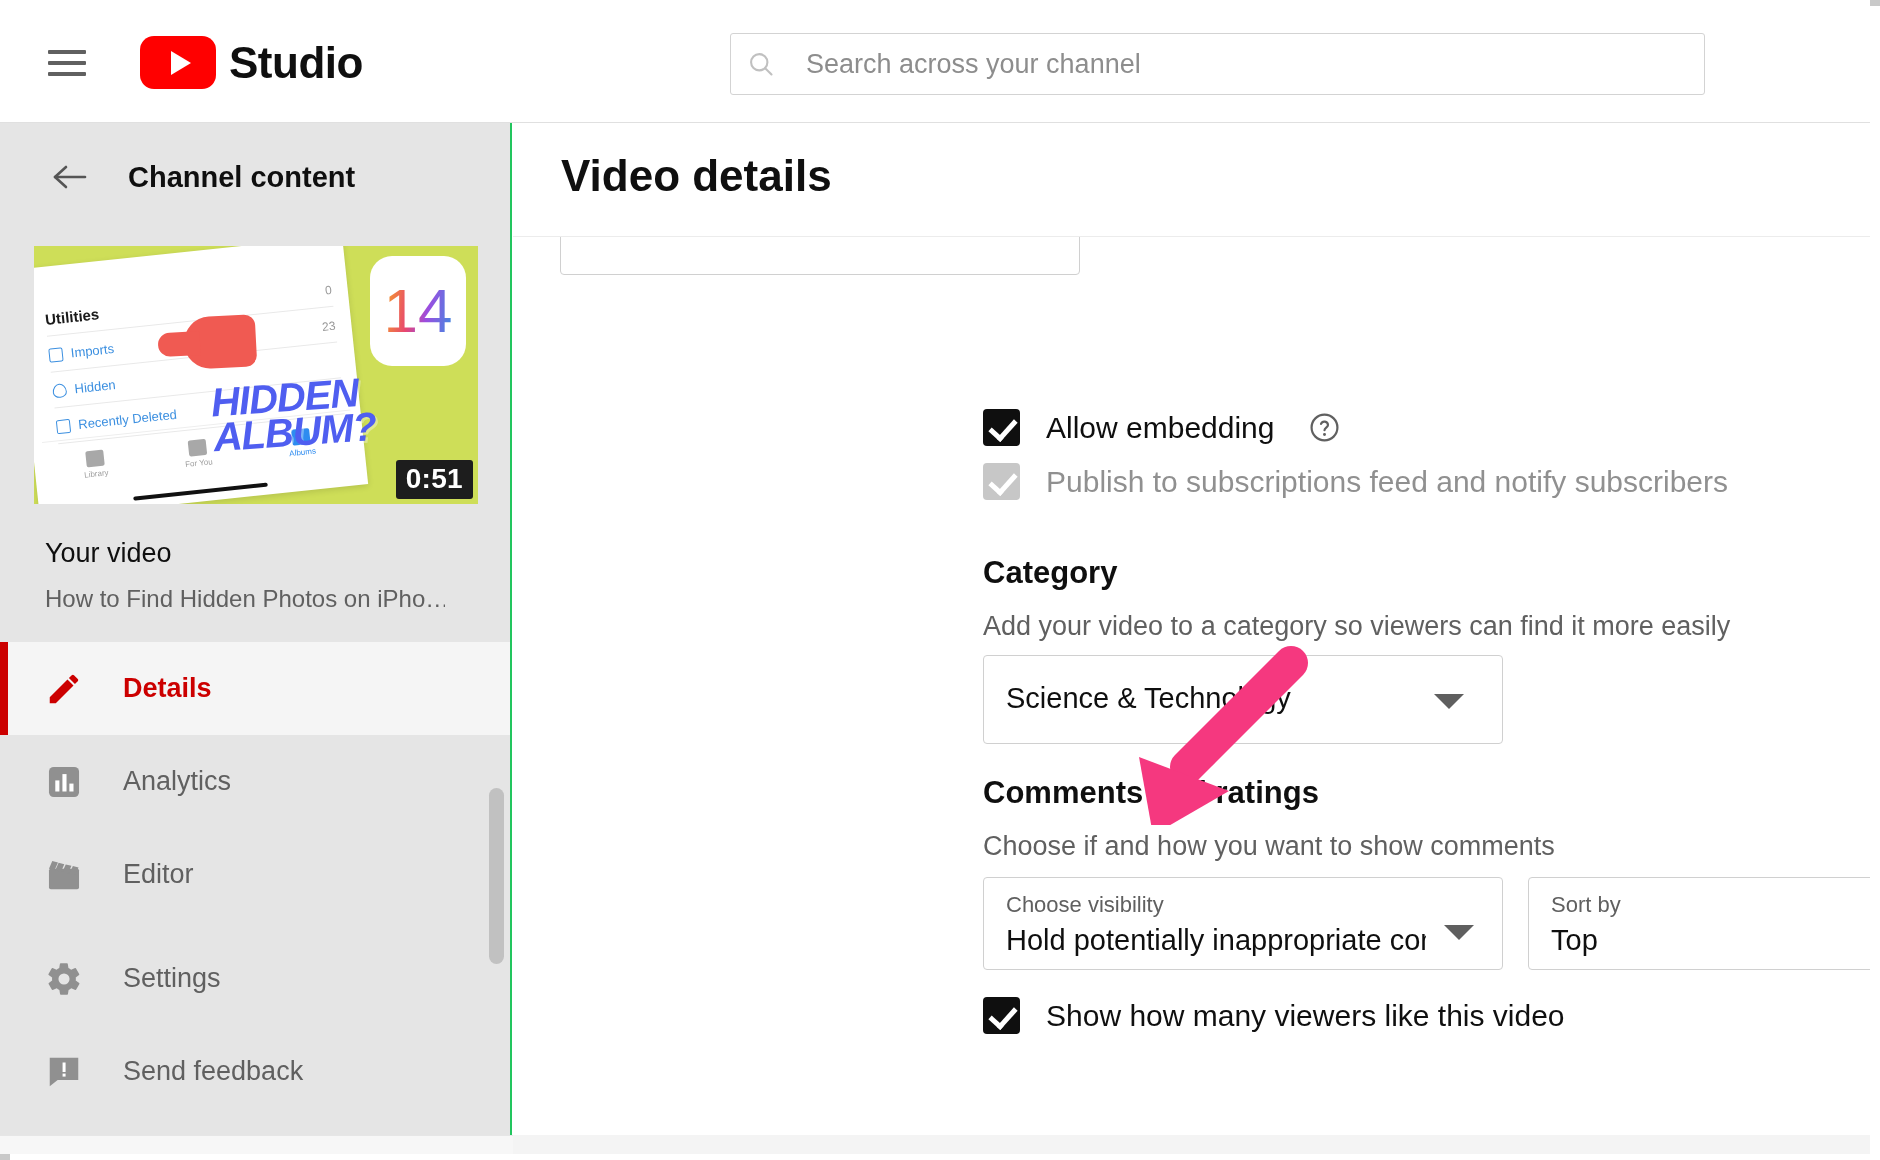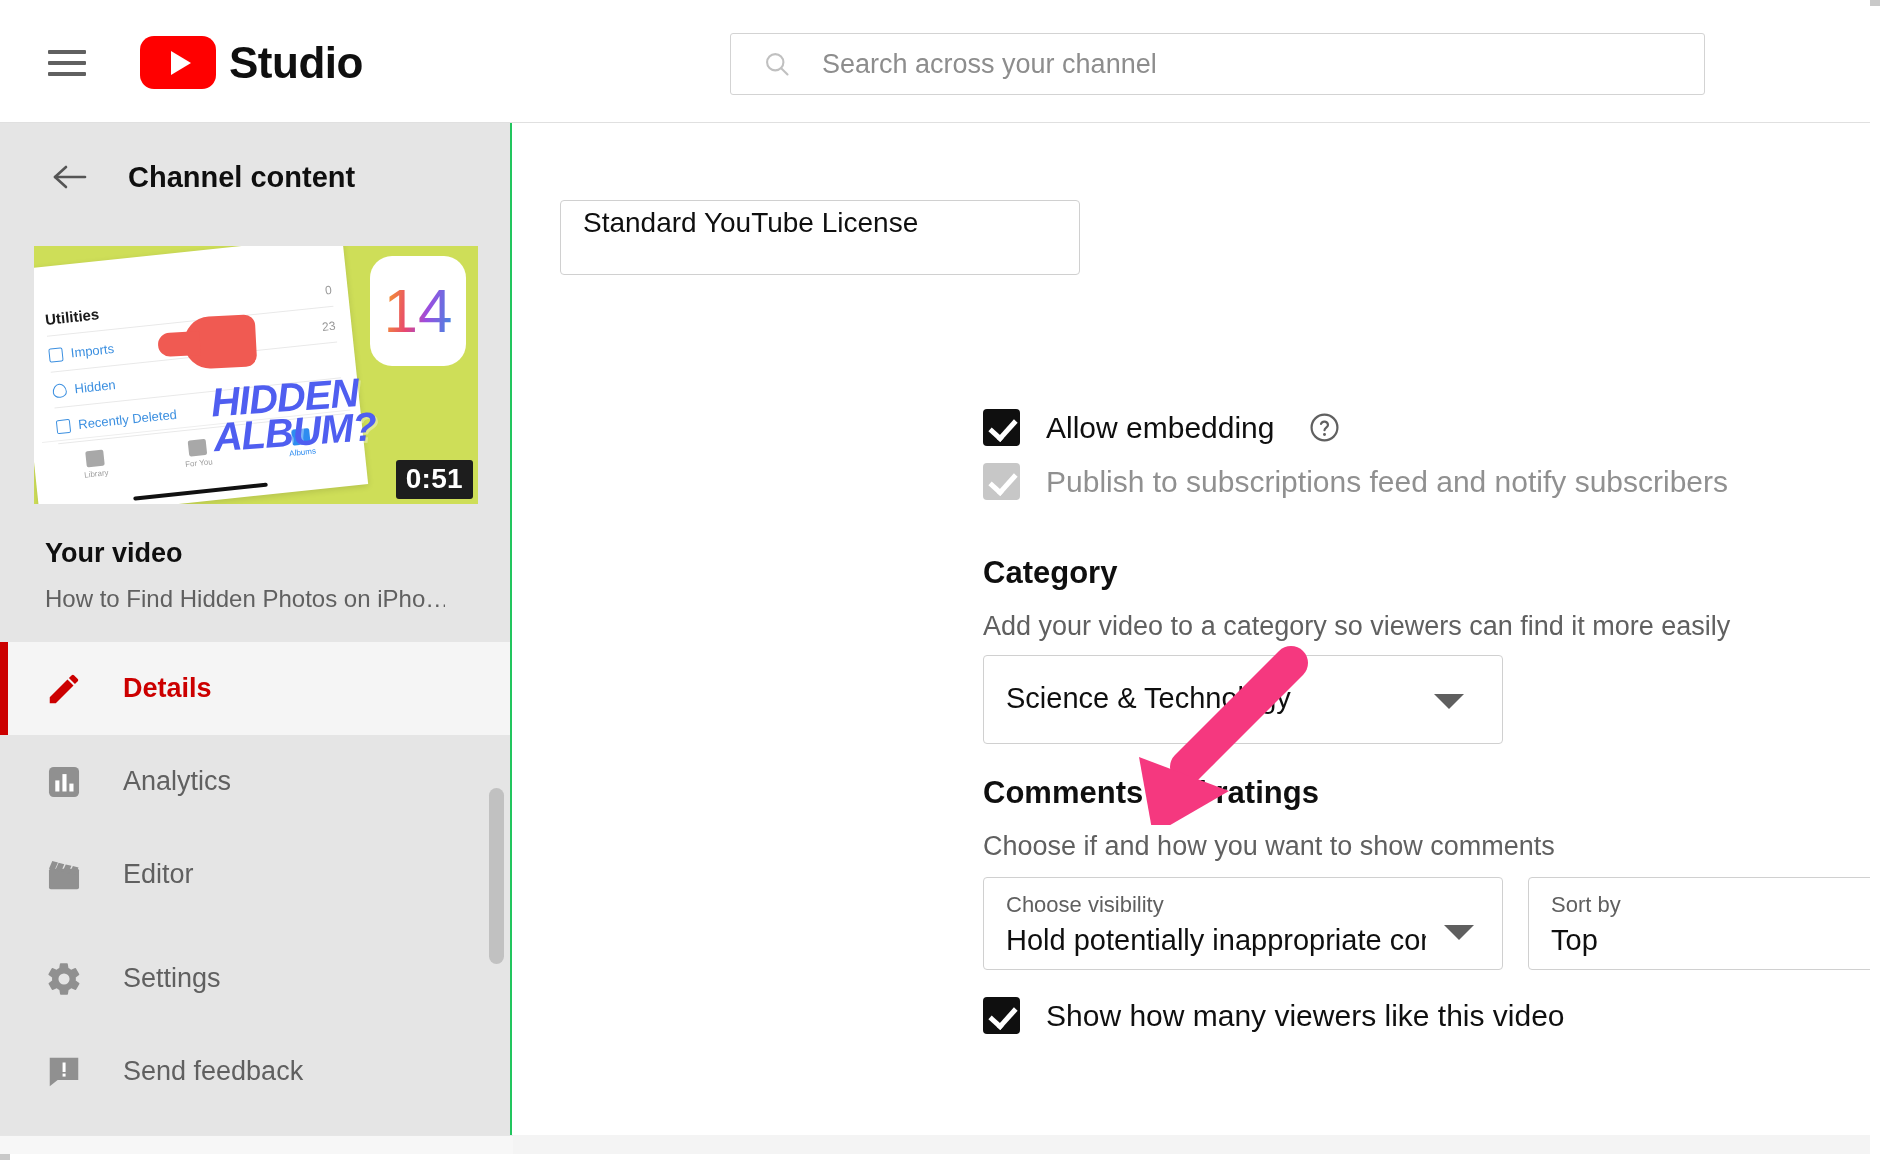--- a/index.html
+++ b/index.html
@@ -77,21 +77,21 @@
   }
 
   .search-wrap {
     position: absolute;
     left: 730px; top: 33px;
     width: 975px; height: 62px;
     border: 1px solid #d3d3d3;
     border-radius: 3px;
     background: #ffffff;
     display: flex; align-items: center;
-    padding-left: 32px;
+    padding-left: 16px;
     cursor: text;
   }
   .search-ico {
     width: 28px; height: 28px;
     flex: 0 0 auto;
     opacity: .55;
   }
   .search-placeholder {
     margin-left: 31px;
     font-size: 27px;
@@ -226,21 +226,21 @@
     color: #ffffff;
     font-size: 28px;
     font-weight: 600;
     padding: 3px 10px 4px;
     border-radius: 3px;
     letter-spacing: .3px;
   }
 
   .vid-meta { padding: 34px 0 0 45px; }
   .vid-meta .yv {
-    font-size: 27px; font-weight: 700; color: #0f0f0f;
+    font-size: 27px; font-weight: 400; color: #0f0f0f;
   }
   .vid-meta .vt {
     margin-top: 16px;
     font-size: 24px; color: #606060;
     white-space: nowrap; overflow: hidden;
     width: 400px;
   }
 
   .sb-divider {
     margin-top: 28px;
@@ -536,20 +536,23 @@
         <rect x="11.1" y="13" width="1.9" height="1.9" fill="#fff"></rect>
       </svg>
       <span class="sb-label">Send feedback</span>
     </div>
 
     <div class="sb-scrollbar"></div>
   </div>
 
   <div class="main">
 
+    <div class="main-head">
+      <div class="main-title">Video details</div>
+    </div>
 
     <div class="content">
 
       <div class="license-box">
         <span class="license-text">Standard YouTube License</span>
       </div>
 
       <div class="chk-row" style="left:470px; top:226px;">
         <span class="chkbox disabled"></span>
         <span class="chk-label muted">Publish to subscriptions feed and notify subscribers</span>

